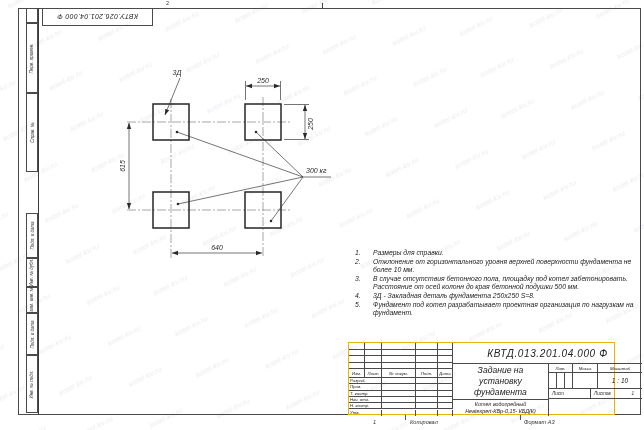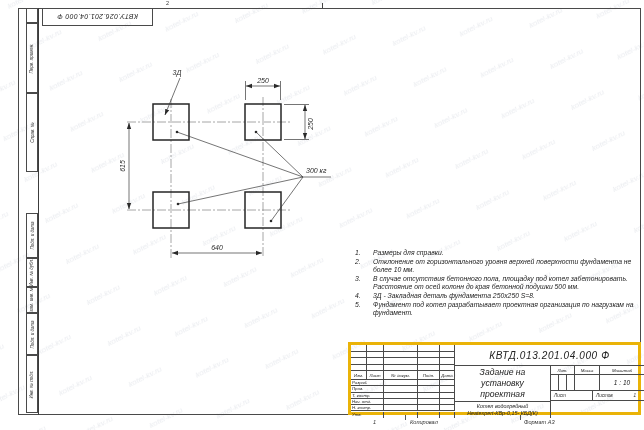--- a/index.html
+++ b/index.html
@@ -32,22 +32,22 @@
   .zone-label { position:absolute; left:166px; top:0px; font-size:5.5px; color:#333; }
   .zone-tick  { position:absolute; left:322px; top:3px; width:1px; height:5px; background:#444; }
 
   
   .notes { position:absolute; left:352px; top:249px; width:283px; color:#222; }
   .note  { display:flex; font-size:6.8px; font-style:italic; line-height:8.6px; }
   .note .n { flex:none; width:21px; padding-left:3px; }
   .note .t { flex:1; }
 
   
-  .tb { position:absolute; left:348px; top:342px; width:293px; height:73px;
-        border:3px solid #eab308; color:#222; }
+  .tb { position:absolute; left:348px; top:342px; width:267px; height:73px;
+        border:1px solid #eab308; color:#222; }
   .c  { position:absolute; border-right:1px solid #4a4a4a; border-bottom:1px solid #4a4a4a;
         overflow:hidden; }
   .c.noR { border-right:none; } .c.noB { border-bottom:none; }
   .lbl { font-size:4.3px; font-style:italic; display:flex; align-items:center; justify-content:center; }
   .lbl.left { justify-content:flex-start; padding-left:1px; }
   .docnum { font-size:10px; font-style:italic; letter-spacing:.6px;
             display:flex; align-items:center; justify-content:center; }
   .tb-title { font-size:8.6px; font-style:italic; text-align:center; line-height:11px;
               display:flex; align-items:center; justify-content:center; padding:0 6px; }
   .tb-product { font-size:5.4px; font-style:italic; text-align:center; line-height:7px;
@@ -255,21 +255,21 @@
       <div class="c" style="left:33px;top:60.2px;width:34px;height:6.3px;"></div>
       <div class="c" style="left:67px;top:60.2px;width:22px;height:6.3px;"></div>
       <div class="c" style="left:89px;top:60.2px;width:15px;height:6.3px;"></div>
     <div class="c lbl left noB" style="left:0;top:66.5px;width:33px;height:6.5px;">Утв.</div>
       <div class="c noB" style="left:33px;top:66.5px;width:34px;height:6.5px;"></div>
       <div class="c noB" style="left:67px;top:66.5px;width:22px;height:6.5px;"></div>
       <div class="c noB" style="left:89px;top:66.5px;width:15px;height:6.5px;"></div>
 
     <div class="c docnum noR" style="left:104px;top:0;width:189px;height:21px;">КВТД.013.201.04.000 Ф</div>
 
-    <div class="c tb-title" style="left:104px;top:21px;width:96px;height:36px;">Задание на установку проектная</div>
+    <div class="c tb-title" style="left:104px;top:21px;width:96px;height:36px;">Задание на установку фундамента</div>
 
     <div class="c tb-product noB noR" style="left:104px;top:57px;width:96px;height:16px;border-right:1px solid #4a4a4a;">
       <span>Котел водогрейный</span>
       <span>Heatexpert-КВр-0,15- КБД(К)</span>
     </div>
 
     <div class="c lbl" style="left:200px;top:21px;width:24px;height:9px;">Лит.</div>
     <div class="c lbl" style="left:224px;top:21px;width:25px;height:9px;">Масса</div>
     <div class="c lbl noR" style="left:249px;top:21px;width:44px;height:9px;">Масштаб</div>
 

